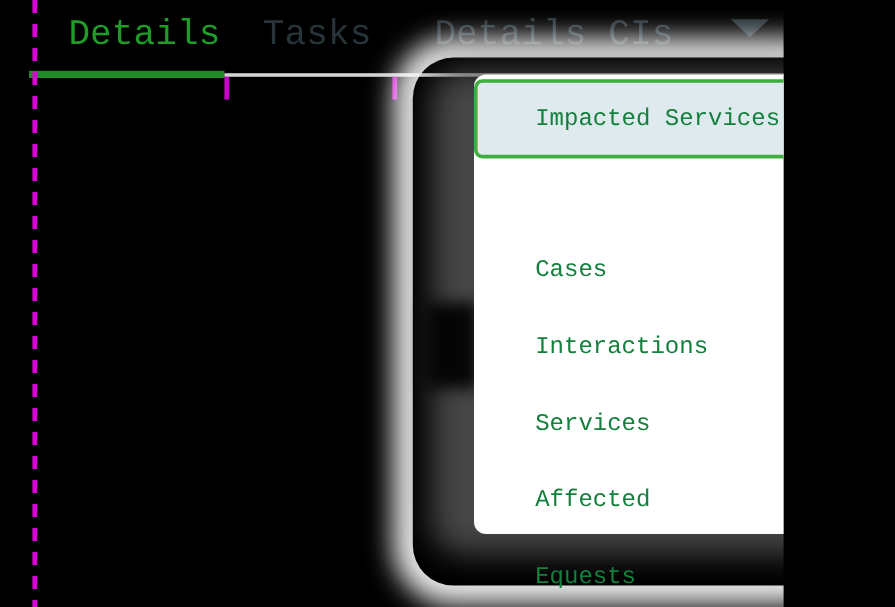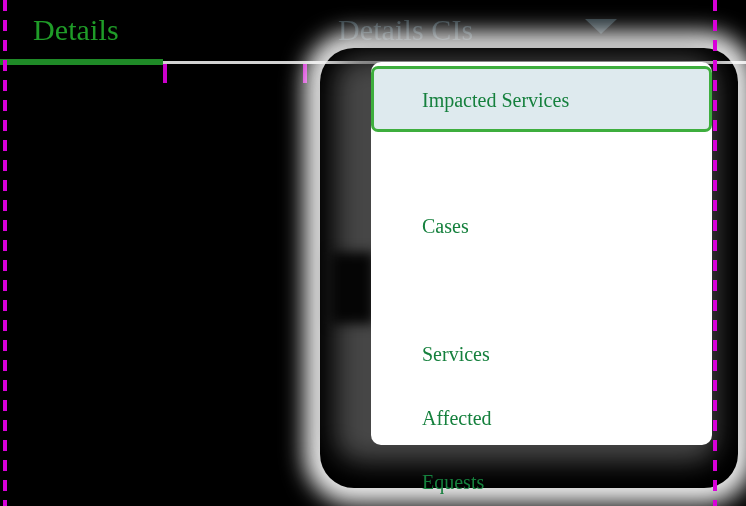--- a/index.html
+++ b/index.html
@@ -3,25 +3,26 @@
 <meta charset="utf-8">
 <title>Record Tab Bar with More Dropdown</title>
 <style>
   html, body {
     margin: 0;
     padding: 0;
     background: #000000;
   }
   #screen {
     position: relative;
-    width: 746px;
+    width: 629px;
     height: 506px;
     background: #000000;
     overflow: hidden;
-    font-family: Liberation Serif, serif;
+    font-family: Liberation Mono, monospace;
+    margin-left: 24px;
     -webkit-font-smoothing: antialiased;
   }
 
   
   .tabbar {
     position: absolute;
     left: 0;
     top: 0;
     width: 746px;
     height: 64px;
@@ -172,20 +173,21 @@
 </style>
 </head>
 <body>
 
 <div id="screen">
 
   <div class="tabbar">
 
     <div class="tab active tab-details">Details</div>
 
+    <div class="tab tab-tasks">Tasks</div>
 
     <div class="tab tab-cis">Details CIs</div>
 
     <div class="tab tab-more"><span class="caret-icon"></span></div>
 
     <div class="tab-underline"></div>
     <div class="tab-rule"></div>
   </div>
 
   <div class="tick tick-1"></div>
@@ -194,20 +196,21 @@
   <div class="menu-halo"></div>
   <div class="menu-shadow"></div>
   <div class="menu-dark-blot"></div>
 
   <div class="menu">
 
     <div class="menu-item selected mi-1">Impacted Services</div>
 
     <div class="menu-item mi-2">Cases</div>
 
+    <div class="menu-item mi-3">Interactions</div>
 
     <div class="menu-item mi-4">Services</div>
 
     <div class="menu-item mi-5">Affected</div>
 
     <div class="menu-item mi-6">Equests</div>
   </div>
 
   <div class="rail rail-left"></div>
   <div class="rail rail-right"></div>

